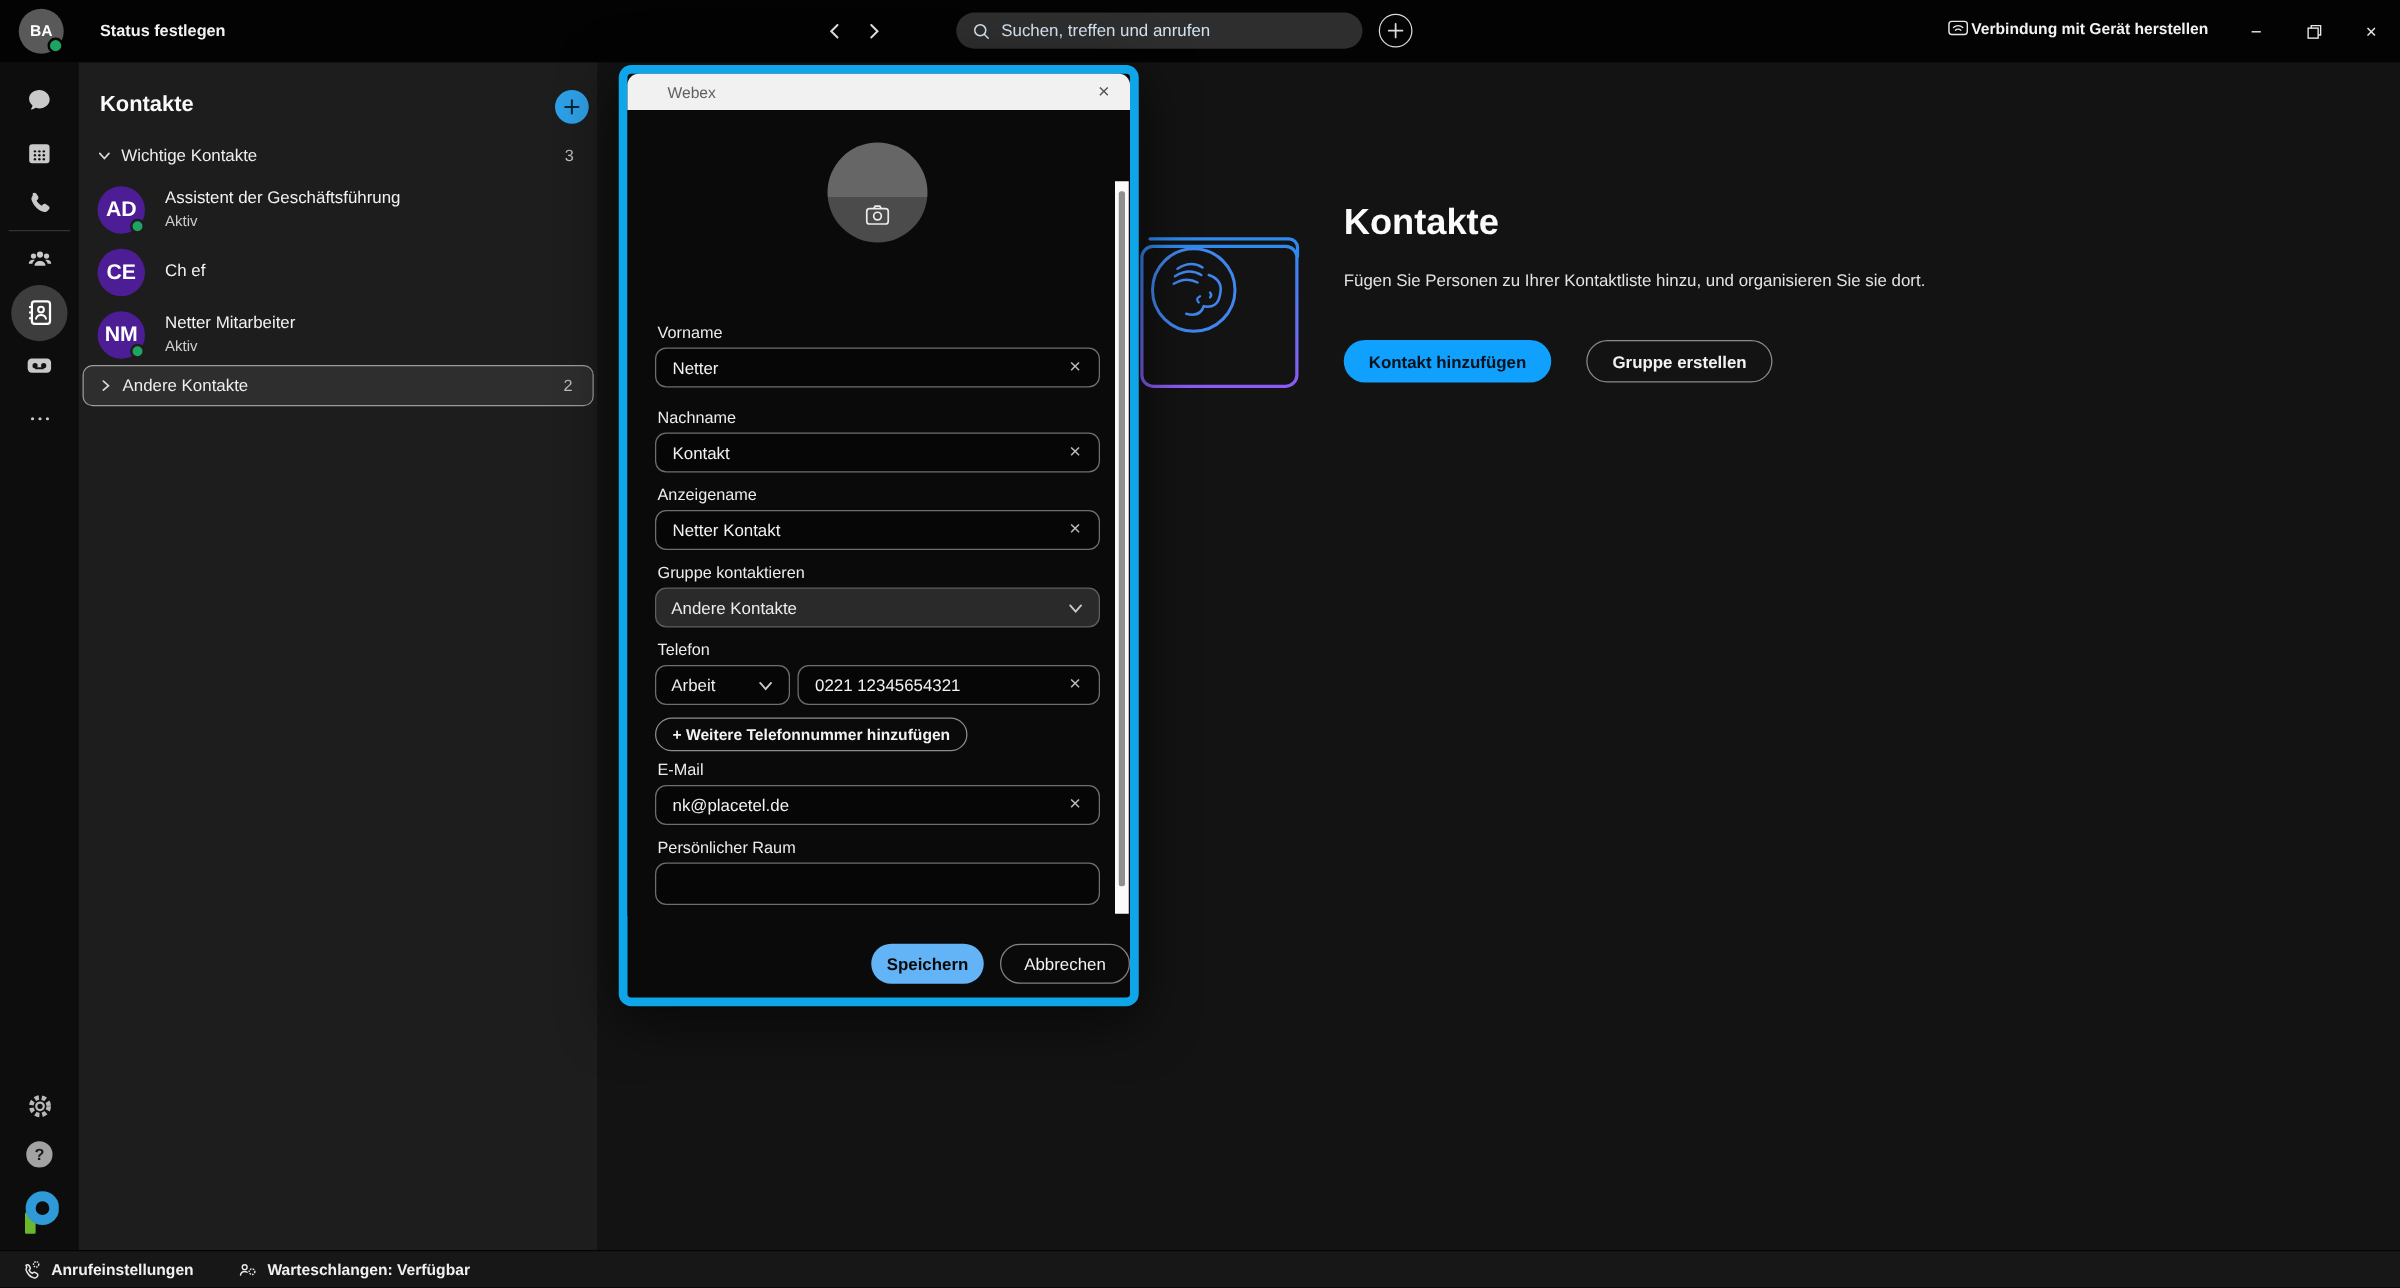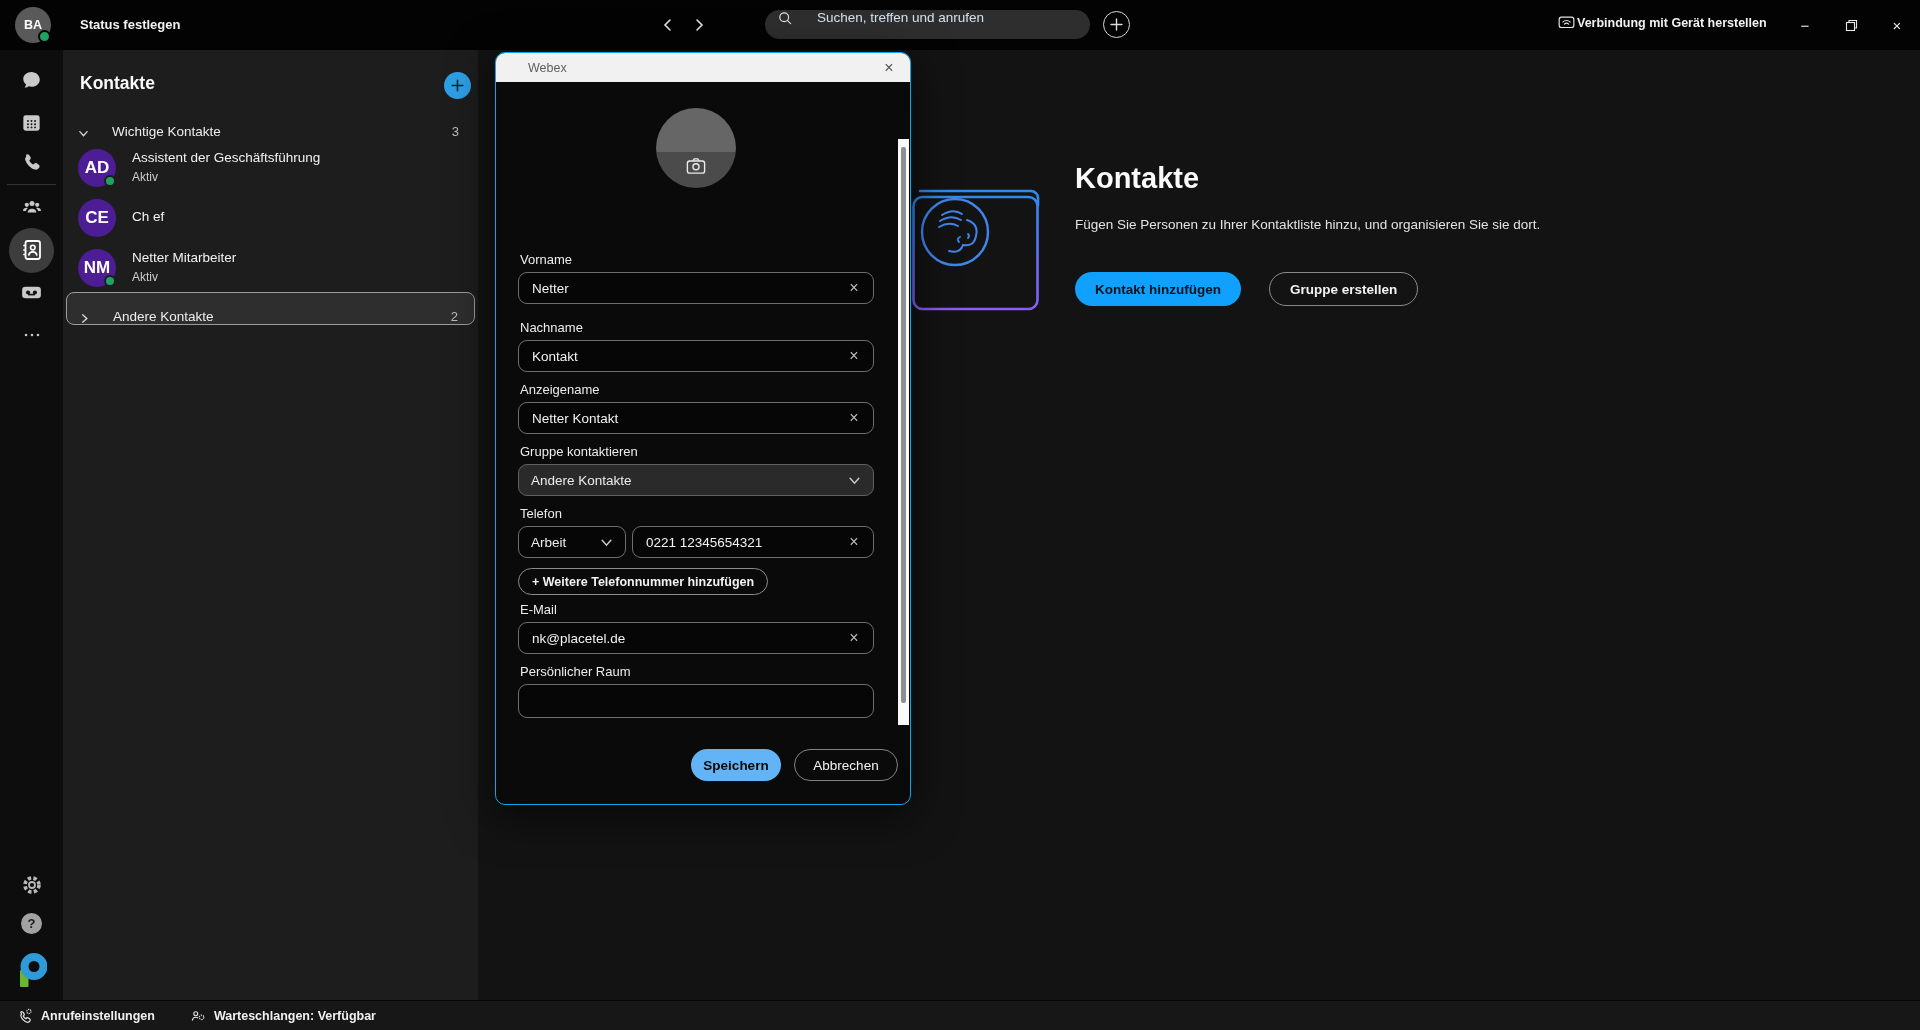--- a/index.html
+++ b/index.html
@@ -11,21 +11,21 @@
   .topbar { position:absolute; left:0; top:0; width:1920px; height:50px; background:#030303; }
   .me-avatar { position:absolute; left:15px; top:7px; width:36px; height:36px; border-radius:50%;
                background:#595959; display:flex; align-items:center; justify-content:center;
                font-size:12.5px; font-weight:bold; color:#fff; }
   .me-presence { position:absolute; left:38px; top:30px; width:13px; height:13px; border-radius:50%;
                  background:#1fa362; border:2px solid #030303; }
   .status-link { position:absolute; left:80px; top:17px; font-size:13px; font-weight:600; color:#f2f2f2; }
   .nav-btn { position:absolute; top:13px; width:24px; height:24px; display:flex; align-items:center; justify-content:center; }
   .nav-back { left:656px; } .nav-fwd { left:687px; }
   .searchbar { position:absolute; left:765px; top:10px; width:325px; height:29px; background:#2e2e2e;
-               border-radius:15px; display:flex; align-items:flex-start; padding:0 12px; gap:24px; }
+               border-radius:15px; display:flex; align-items:center; padding:0 12px; gap:8px; }
   .searchbar span { font-size:13.5px; color:#d3e2f0; }
   .topbar-plus { position:absolute; left:1103px; top:11px; width:27px; height:27px; border-radius:50%;
                  border:1.5px solid #d8d8d8; display:flex; align-items:center; justify-content:center; }
   .connect { position:absolute; left:1557px; top:14px; display:flex; align-items:center; gap:1px; }
   .connect span { font-size:12.5px; font-weight:600; color:#f2f2f2; }
   .win-controls { position:absolute; right:0; top:0; height:50px; display:flex; }
   .win-btn { width:46px; height:50px; display:flex; align-items:center; justify-content:center;
              color:#e8e8e8; font-size:15px; }
 
   
@@ -34,22 +34,22 @@
   .rail-divider { position:absolute; left:7px; width:49px; height:1px; background:#333; }
   .rail-active-bg { position:absolute; left:9px; width:45px; height:45px; border-radius:50%; background:#3d3d3d; }
   .help-circle { width:21px; height:21px; border-radius:50%; background:#a2a2a2; color:#1a1a1a;
                  font-size:13px; font-weight:bold; display:flex; align-items:center; justify-content:center; }
 
   
   .panel { position:absolute; left:63px; top:50px; width:415px; height:950px; background:#1d1d1d; }
   .panel-title { position:absolute; left:17px; top:23px; font-size:17.5px; font-weight:bold; color:#fafafa; }
   .panel-add { position:absolute; left:381px; top:22px; width:27px; height:27px; border-radius:50%;
                background:#2e9fe6; display:flex; align-items:center; justify-content:center; }
-  .group-row { position:absolute; left:3px; width:409px; height:30px; display:flex; align-items:flex-end;
-               padding:0 16px 0 12px; gap:23px; font-size:13.5px; color:#ededed; }
+  .group-row { position:absolute; left:3px; width:409px; height:30px; display:flex; align-items:center;
+               padding:0 16px 0 12px; gap:8px; font-size:13.5px; color:#ededed; }
   .group-row .count { margin-left:auto; color:#bdbdbd; font-size:13px; }
   .group-open { top:59px; }
   .group-other { top:242px; height:33px; background:#2e2e2e; border:1px solid #9c9c9c; border-radius:8px; }
   .c-row { position:absolute; left:3px; width:409px; height:48px; }
   .c-row .av { position:absolute; left:12px; top:5px; width:38px; height:38px; border-radius:50%; background:#4c1d95;
                display:flex; align-items:center; justify-content:center; font-size:17px; font-weight:bold; color:#fff; }
   .c-row .dot { position:absolute; left:38px; top:31px; width:12px; height:12px; border-radius:50%;
                 background:#1fa362; border:2px solid #1d1d1d; }
   .c-row .nm { position:absolute; left:66px; top:6px; font-size:13.5px; color:#f2f2f2; white-space:nowrap; }
   .c-row .st { position:absolute; left:66px; top:26px; font-size:12px; color:#cdcdcd; }
@@ -67,21 +67,21 @@
   .btn-ghost { height:34px; padding:0 20px; border-radius:17px; background:transparent; color:#f2f2f2;
                font-size:13.5px; font-weight:bold; display:flex; align-items:center; border:1px solid #8a8a8a; }
 
   
   .statusbar { position:absolute; left:0; top:1000px; width:1920px; height:30px; background:#171717;
                border-top:1px solid #050505; display:flex; align-items:center; padding-left:16px; gap:34px; }
   .sb-item { display:flex; align-items:center; gap:7px; font-size:12.5px; font-weight:bold; color:#f0f0f0; }
 
   
   .modal { position:absolute; left:495px; top:52px; width:416px; height:753px; border-radius:10px;
-           box-shadow:0 10px 45px rgba(0,0,0,.65); border:1px solid #0ea5e9; background:#0a0a0a; }
+           box-shadow:0 10px 45px rgba(0,0,0,.65); border:7px solid #0ea5e9; background:#0a0a0a; }
   .modal-titlebar { position:absolute; left:0; top:0; width:100%; height:29px; background:#f1f1f1;
                     border-radius:9px 9px 0 0; display:flex; align-items:center; }
   .modal-titlebar span { margin-left:32px; font-size:12.5px; color:#5f5f5f; }
   .modal-close { position:absolute; right:10px; top:4px; width:22px; height:22px; color:#555; font-size:16px;
                  display:flex; align-items:center; justify-content:center; }
   .modal-body { position:absolute; left:0; top:29px; width:100%; height:645px; background:#0a0a0a; overflow:hidden; }
   .m-avatar { position:absolute; left:160px; top:26px; width:80px; height:80px; border-radius:50%;
               background:linear-gradient(#666 0 55%, #4b4b4b 55% 100%);
               display:flex; align-items:flex-end; justify-content:center; padding-bottom:13px; }
   .f-label { position:absolute; left:24px; font-size:13px; color:#ececec; }

